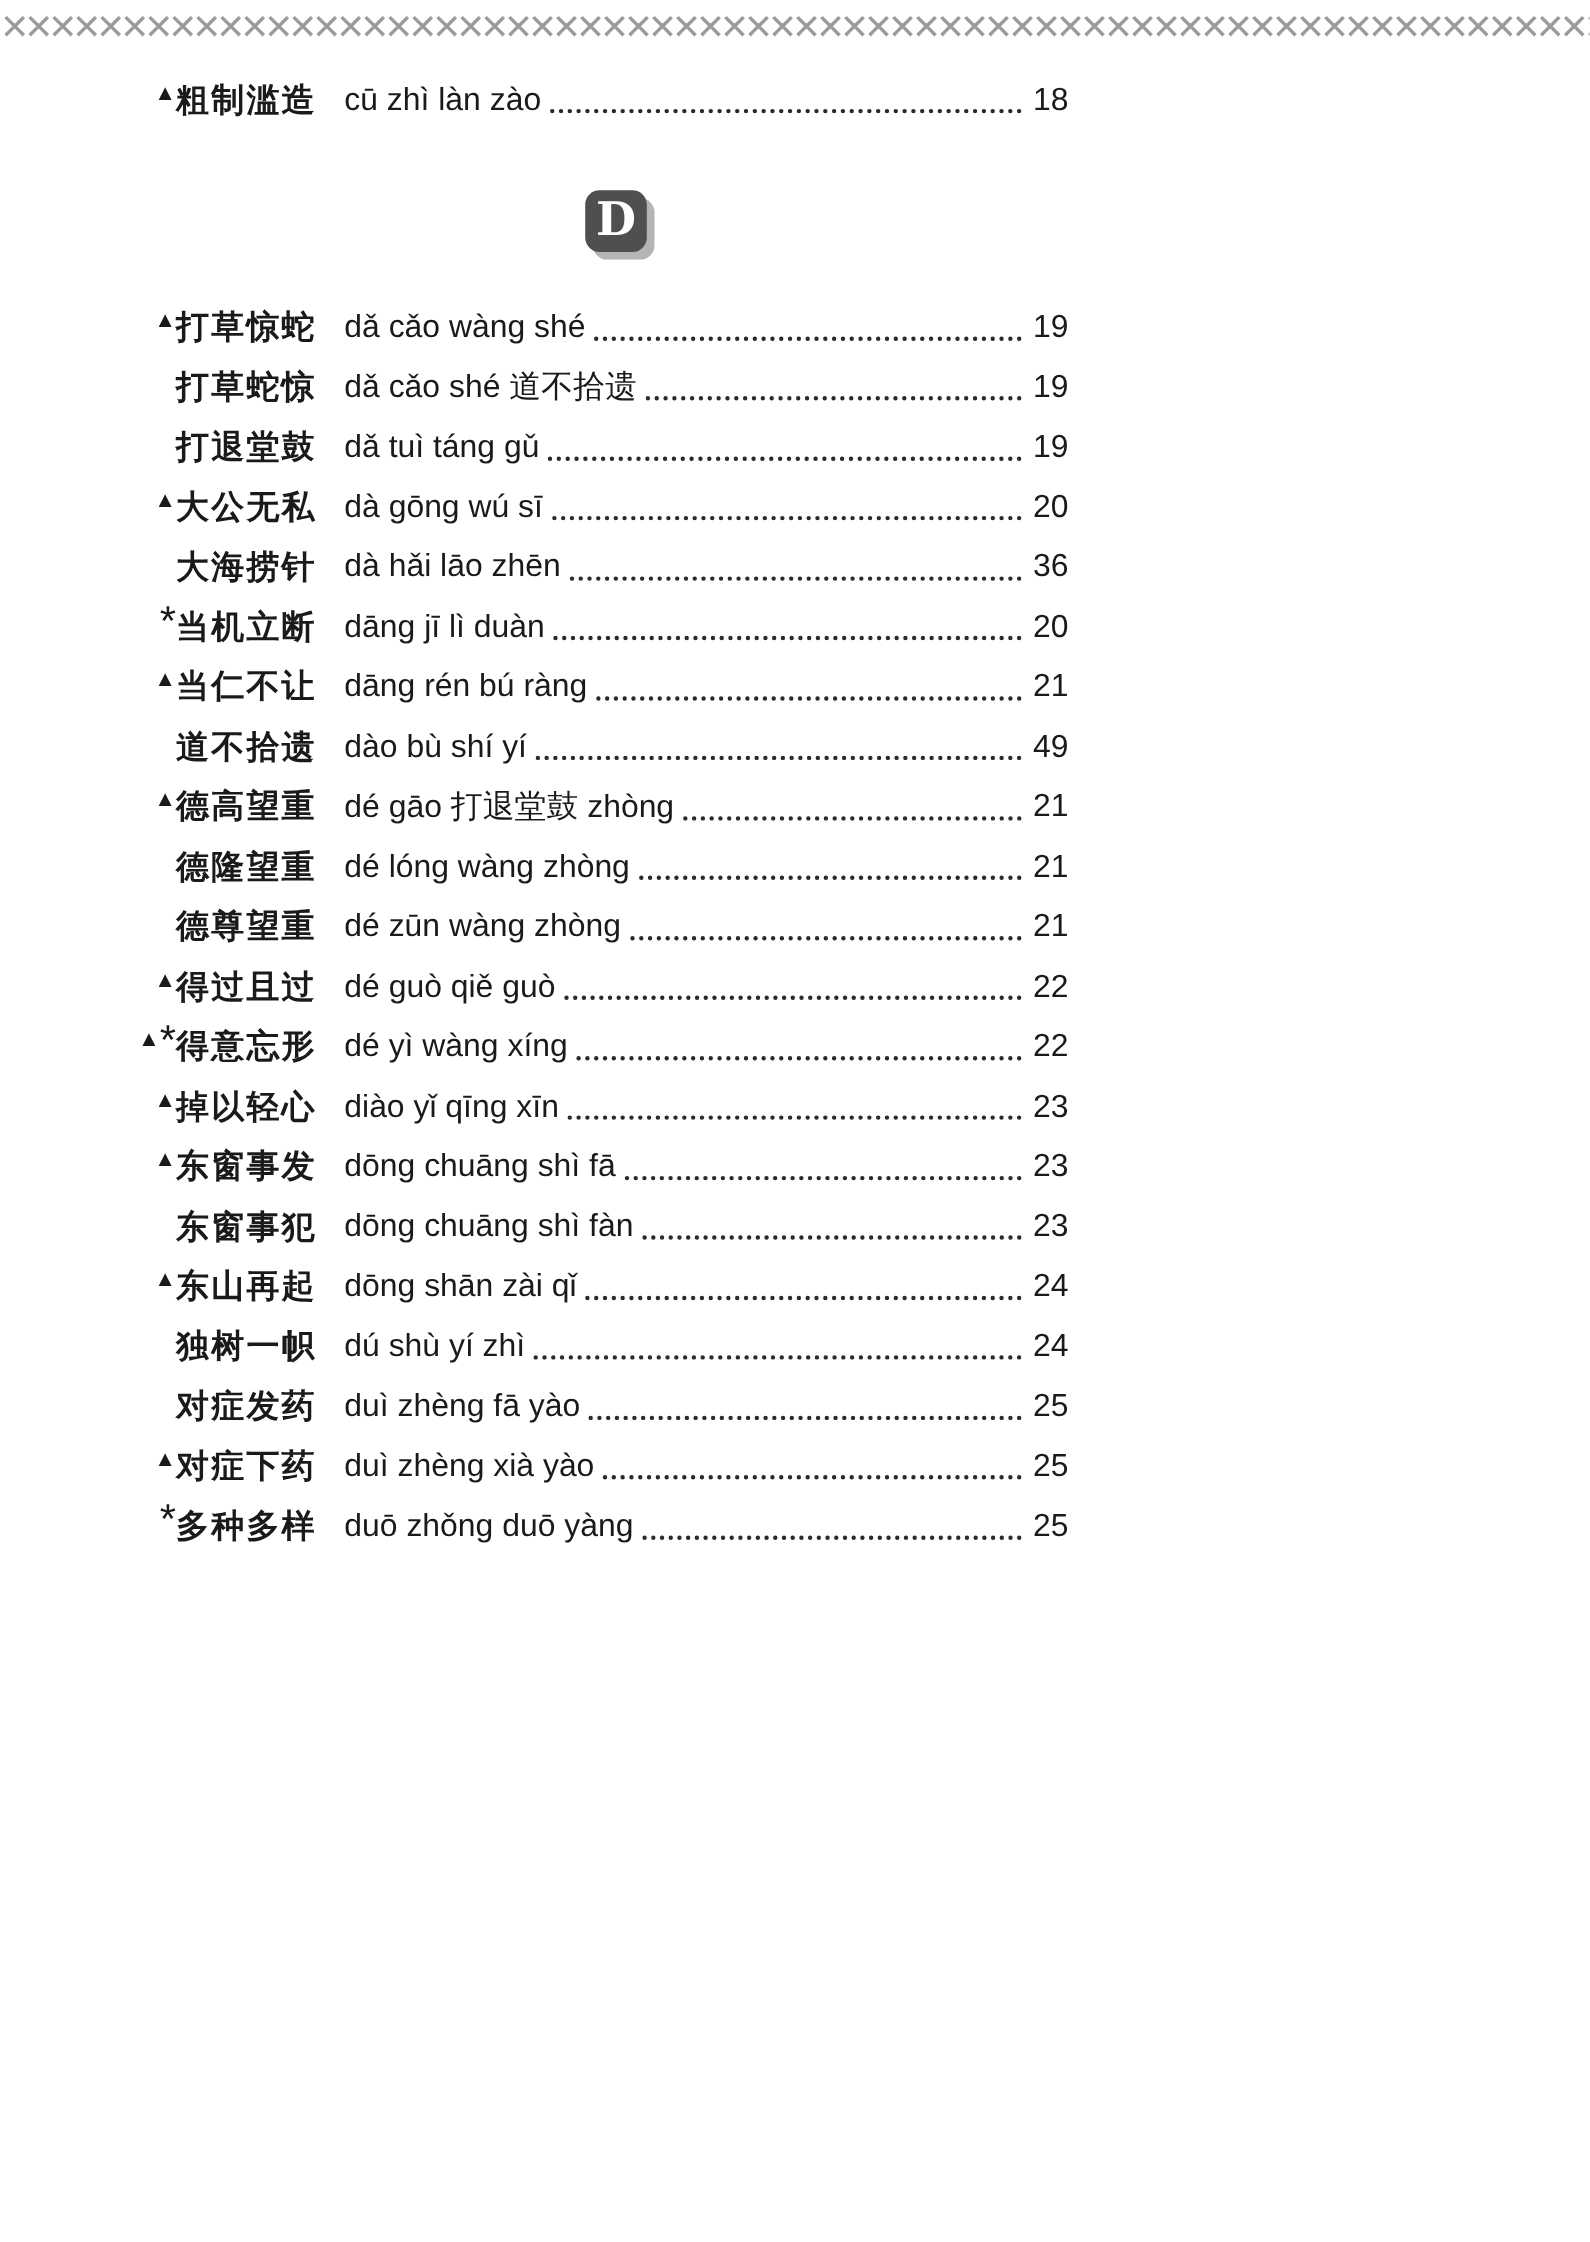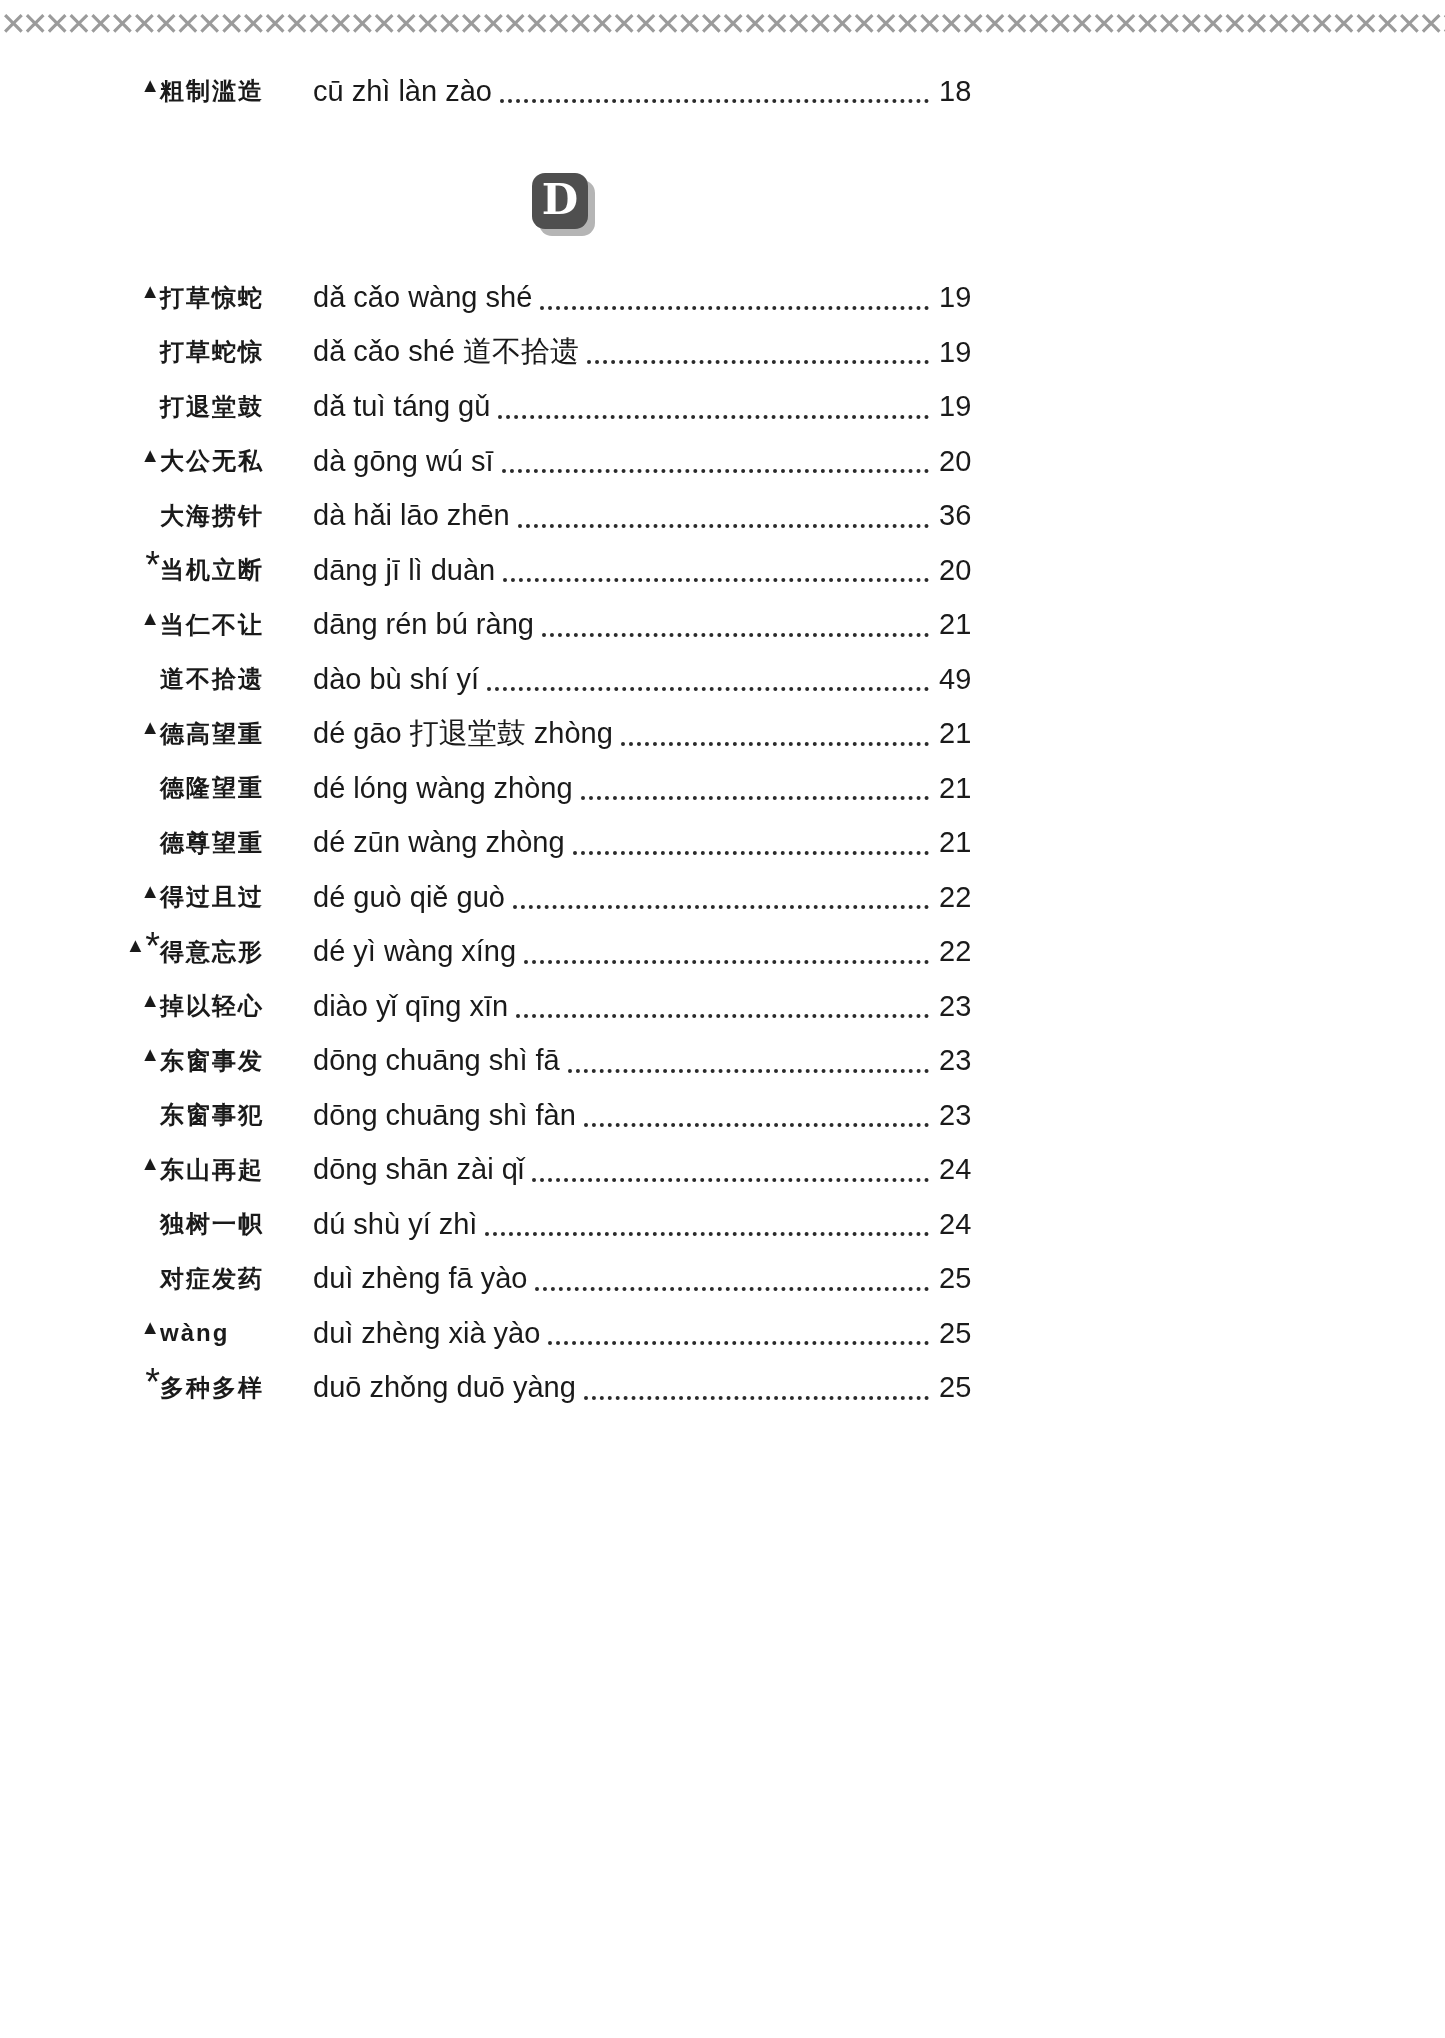--- a/index.html
+++ b/index.html
@@ -63,21 +63,21 @@
   }
   .markers .star {
     font-size: 38px;
     line-height: 0;
     position: relative;
     top: 7px;
   }
   .idiom {
     flex: 0 0 153px;
     width: 153px;
-    font-size: 24px;
+    font-size: 30px;
     font-weight: 600;
     letter-spacing: 2px;
     white-space: nowrap;
   }
   .pinyin {
     white-space: nowrap;
   }
   .leader {
     flex: 1 1 auto;
     min-width: 30px;
@@ -291,21 +291,21 @@
   <div class="row">
     <span class="markers"></span>
     <span class="idiom">对症发药</span>
     <span class="pinyin">duì zhèng fā yào</span>
     <span class="leader"></span>
     <span class="page-num">25</span>
   </div>
 
   <div class="row">
     <span class="markers"><span class="tri">▲</span></span>
-    <span class="idiom">wàng</span>
+    <span class="idiom">对症下药</span>
     <span class="pinyin">duì zhèng xià yào</span>
     <span class="leader"></span>
     <span class="page-num">25</span>
   </div>
 
   <div class="row">
     <span class="markers"><span class="star">*</span></span>
     <span class="idiom">多种多样</span>
     <span class="pinyin">duō zhǒng duō yàng</span>
     <span class="leader"></span>

